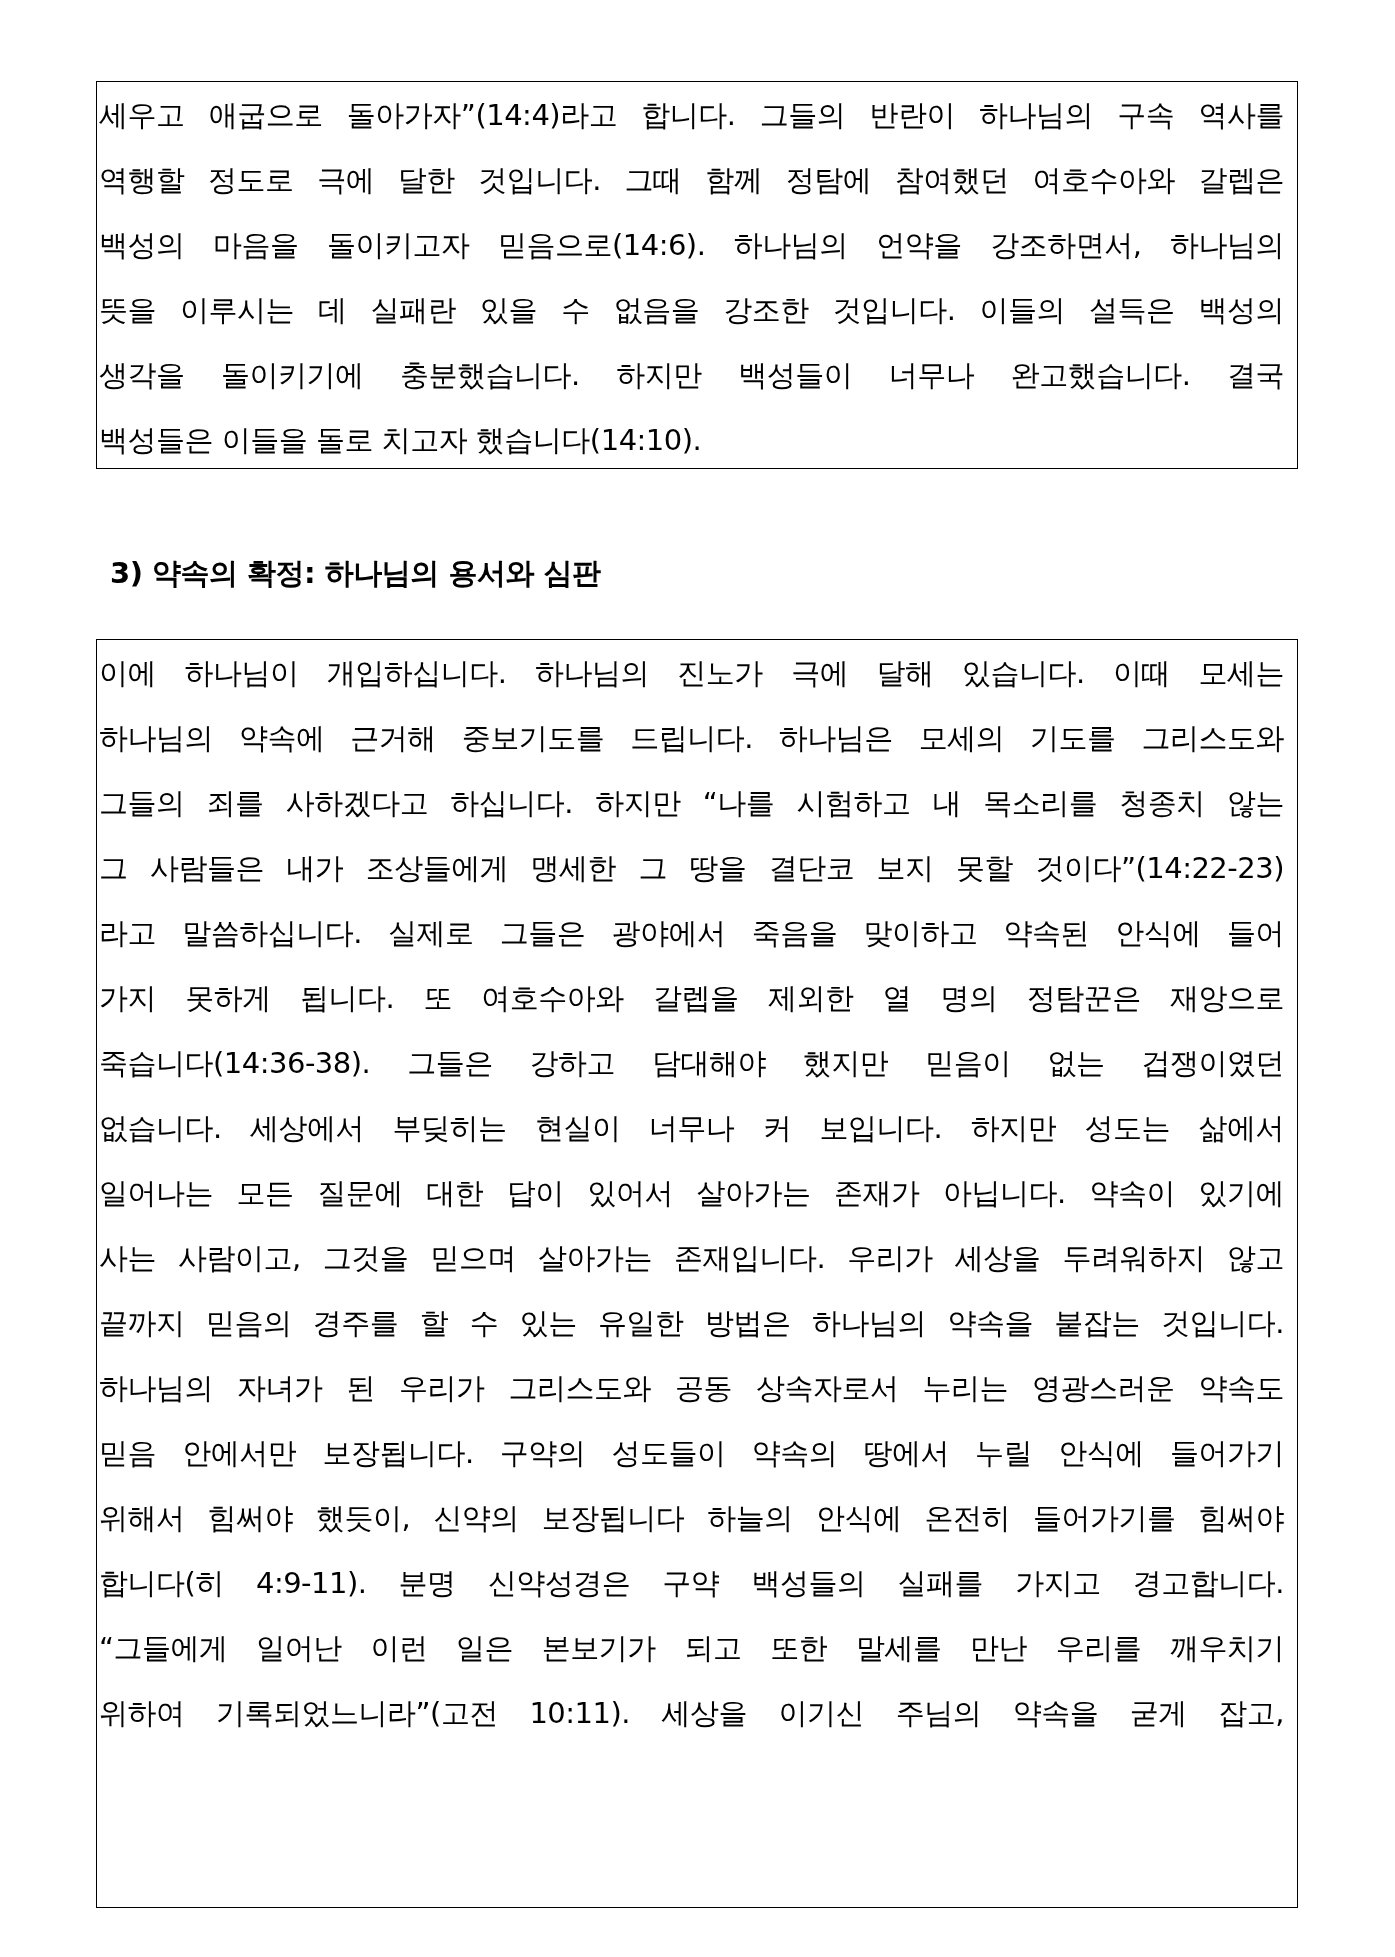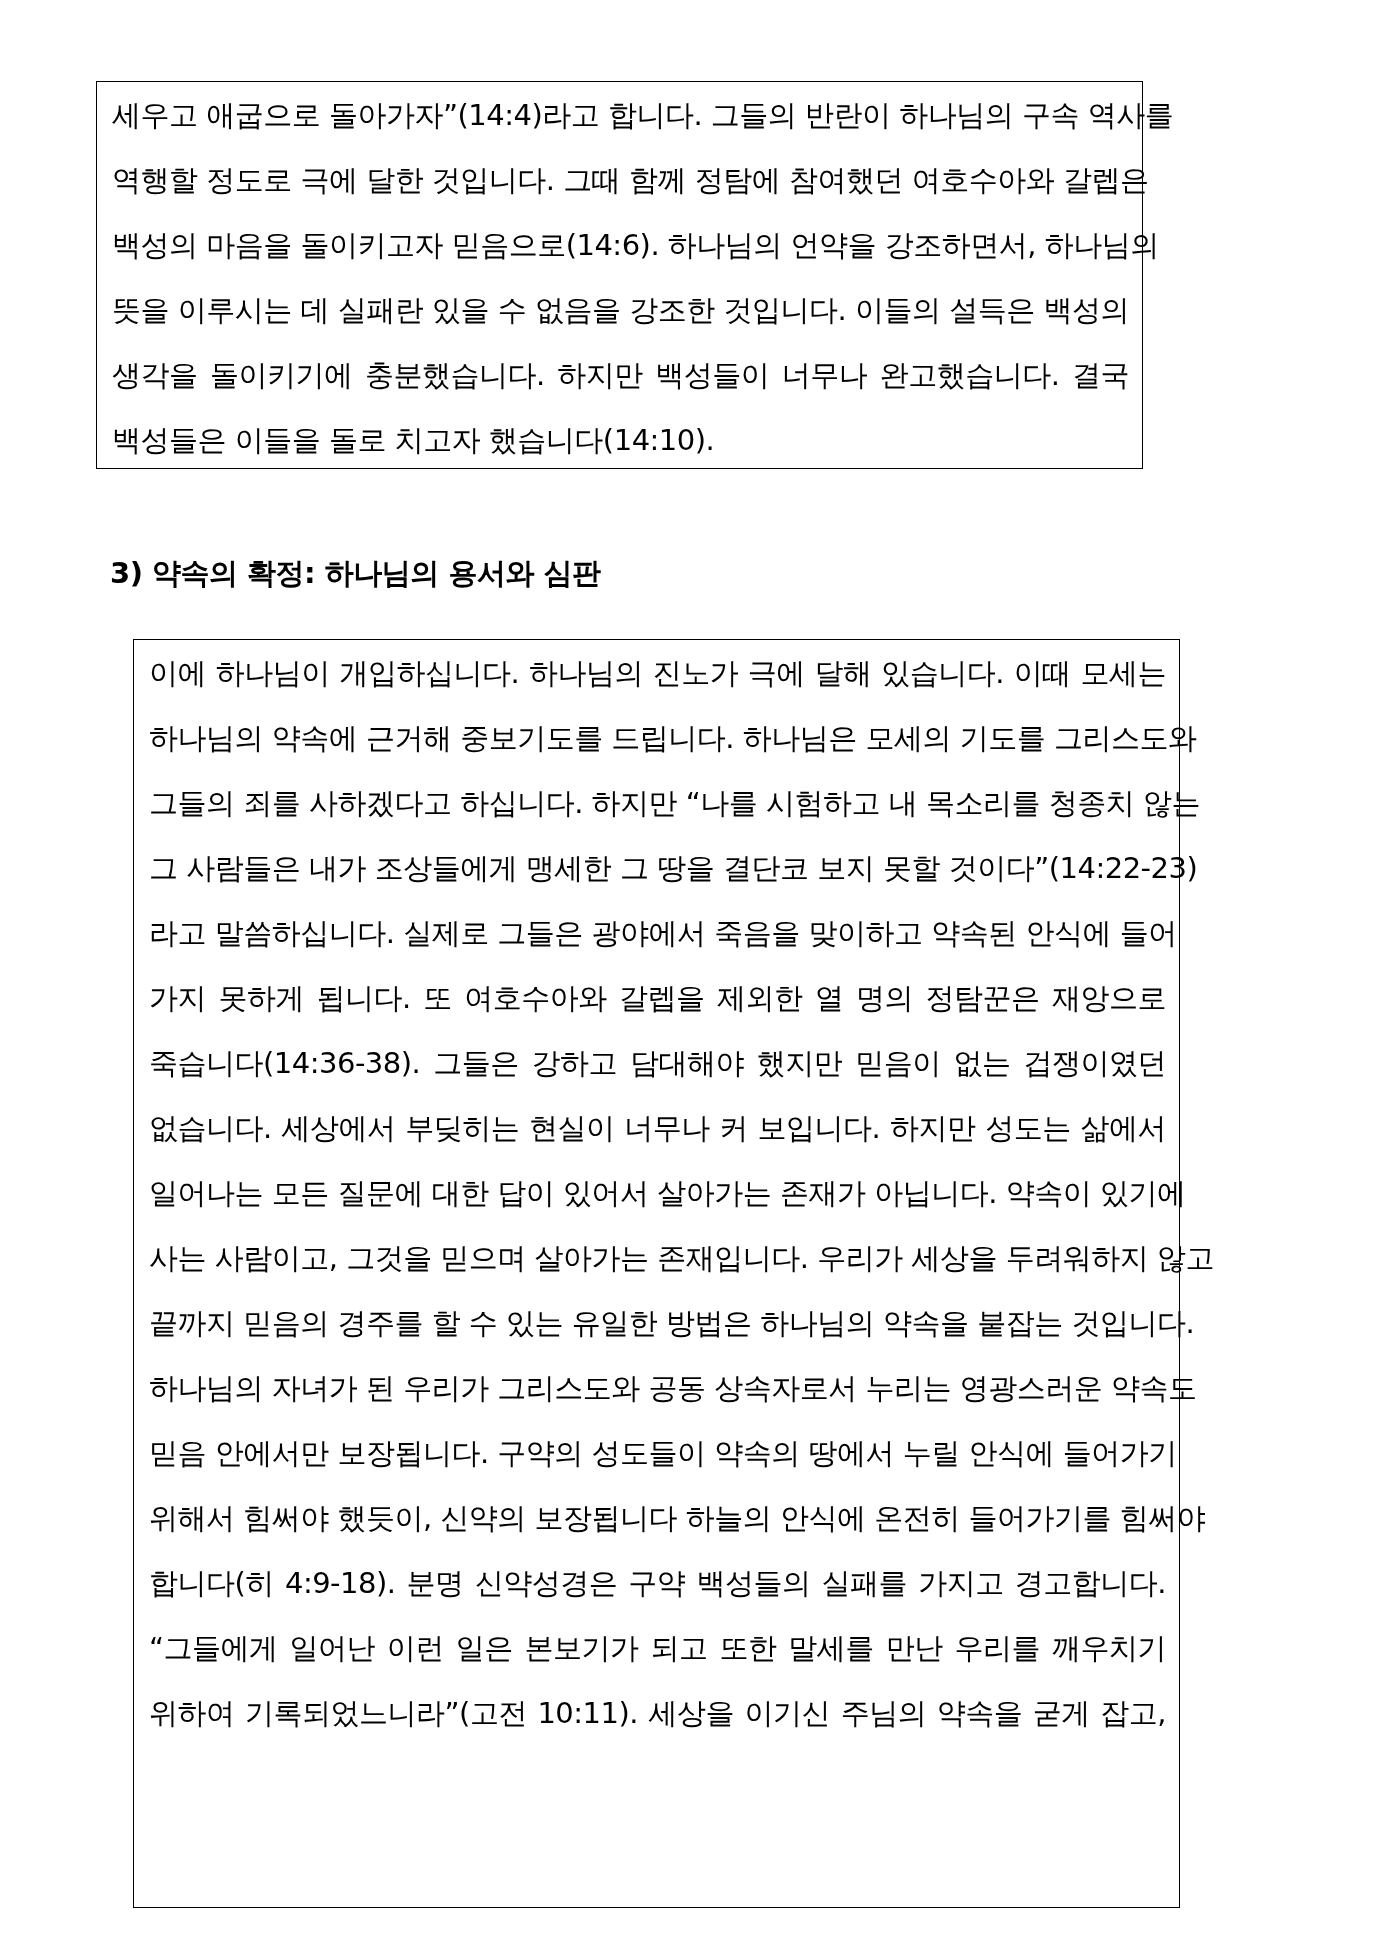--- a/index.html
+++ b/index.html
@@ -1,26 +1,26 @@
 <!DOCTYPE html>
 <html><head>
 <meta charset="utf-8">
 <style>
   html, body { margin: 0; padding: 0; background: #ffffff; }
   body { width: 1395px; height: 1957px; position: relative; overflow: hidden;
          font-family: "DejaVu Sans", "Liberation Sans", sans-serif; color: #000; }
-  .box { position: absolute; left: 96px; width: 1047px; border: 1.5px solid #000;
-         box-sizing: border-box; padding: 1px 13px 0 15px; }
+  .box { position: absolute; left: 96px; width: 1202px; border: 1.5px solid #000;
+         box-sizing: border-box; padding: 1px 13px 0 2px; }
   .box .line { display: block; height: 65px; line-height: 65px; font-size: 29px;
                white-space: nowrap; text-align: justify; text-align-last: justify;
                letter-spacing: -0.5px; }
   .box .line.last { text-align-last: left; }
   .box .line.blank { height: 65px; }
   #box1 { top: 81px; height: 388px; }
-  #box2 { top: 639px; height: 1269px; margin-left: 37px; }
+  #box2 { top: 639px; height: 1269px; }
   .heading { position: absolute; left: 110px; top: 545px; font-size: 29px;
              font-weight: bold; line-height: 56px; letter-spacing: -0.5px; }
 </style>
 </head>
 <body>
 
 <div id="box1" class="box">
   <span class="line">세우고 애굽으로 돌아가자”(14:4)라고 합니다. 그들의 반란이 하나님의 구속 역사를</span>
   <span class="line">역행할 정도로 극에 달한 것입니다. 그때 함께 정탐에 참여했던 여호수아와 갈렙은</span>
   <span class="line">백성의 마음을 돌이키고자 믿음으로(14:6). 하나님의 언약을 강조하면서, 하나님의</span>
@@ -39,17 +39,17 @@
   <span class="line">라고 말씀하십니다. 실제로 그들은 광야에서 죽음을 맞이하고 약속된 안식에 들어</span>
   <span class="line">가지 못하게 됩니다. 또 여호수아와 갈렙을 제외한 열 명의 정탐꾼은 재앙으로</span>
   <span class="line">죽습니다(14:36-38). 그들은 강하고 담대해야 했지만 믿음이 없는 겁쟁이였던</span>
   <span class="line">없습니다. 세상에서 부딪히는 현실이 너무나 커 보입니다. 하지만 성도는 삶에서</span>
   <span class="line">일어나는 모든 질문에 대한 답이 있어서 살아가는 존재가 아닙니다. 약속이 있기에</span>
   <span class="line">사는 사람이고, 그것을 믿으며 살아가는 존재입니다. 우리가 세상을 두려워하지 않고</span>
   <span class="line">끝까지 믿음의 경주를 할 수 있는 유일한 방법은 하나님의 약속을 붙잡는 것입니다.</span>
   <span class="line">하나님의 자녀가 된 우리가 그리스도와 공동 상속자로서 누리는 영광스러운 약속도</span>
   <span class="line">믿음 안에서만 보장됩니다. 구약의 성도들이 약속의 땅에서 누릴 안식에 들어가기</span>
   <span class="line">위해서 힘써야 했듯이, 신약의 보장됩니다 하늘의 안식에 온전히 들어가기를 힘써야</span>
-  <span class="line">합니다(히 4:9-18). 분명 신약성경은 구약 백성들의 실패를 가지고 경고합니다.</span>
+  <span class="line">합니다(히 4:9-11). 분명 신약성경은 구약 백성들의 실패를 가지고 경고합니다.</span>
   <span class="line">“그들에게 일어난 이런 일은 본보기가 되고 또한 말세를 만난 우리를 깨우치기</span>
   <span class="line">위하여 기록되었느니라”(고전 10:11). 세상을 이기신 주님의 약속을 굳게 잡고,</span>
   <span class="line blank"></span>
 </div>
 
 </body></html>

